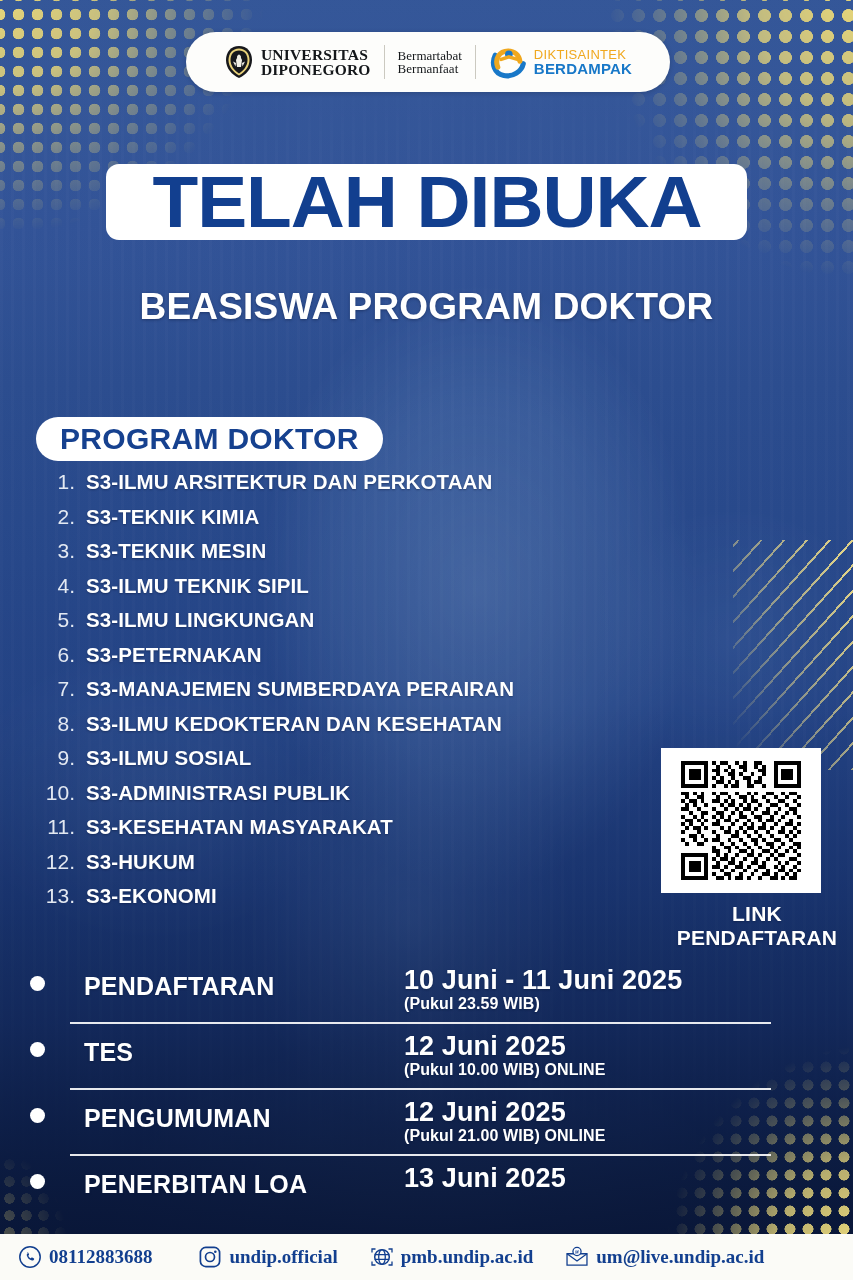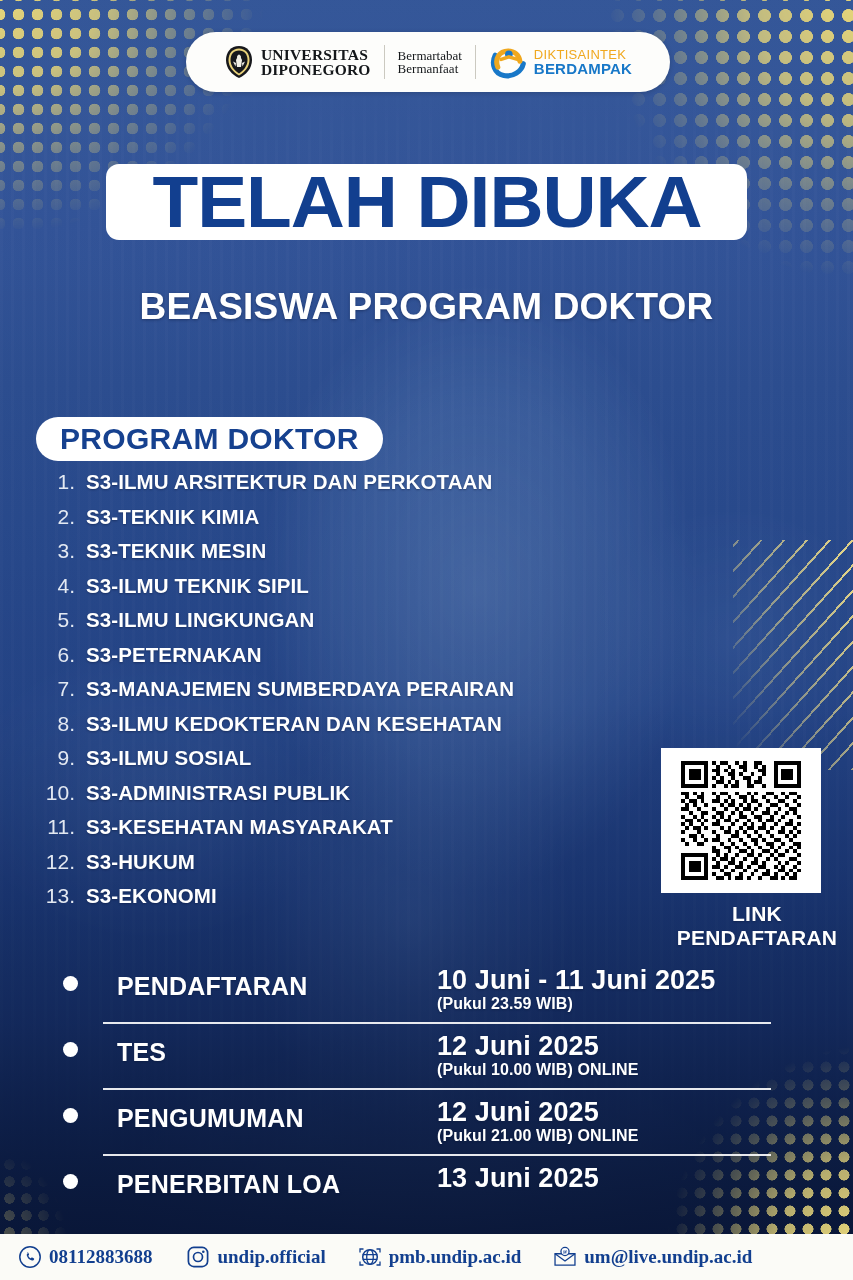--- a/index.html
+++ b/index.html
@@ -258,21 +258,20 @@
     font-size: 21px; font-weight: bold; color: #ffffff;
     letter-spacing: .2px;
     text-shadow: 0 1px 2px rgba(10,25,60,.5);
   }
 
   
   .sched {
     position: absolute;
     left: 0; right: 4px; top: 958px;
     z-index: 5;
-    margin-left: 33px;
   }
   .sched-row {
     position: relative;
     height: 66px;
     display: flex;
     align-items: flex-start;
     padding-top: 6px;
   }
   .sched-bullet {
     width: 15px; height: 15px;
@@ -321,21 +320,21 @@
   .f-item {
     display: flex; align-items: center; gap: 7px;
     color: #123f8f;
     font-family: "Liberation Serif", serif;
     font-weight: bold;
     font-size: 19px;
     white-space: nowrap;
     text-align: right;
   }
   .f-item:nth-child(1) { margin-left: 18px; }
-  .f-item:nth-child(2) { margin-left: 34px; }
+  .f-item:nth-child(2) { margin-left: 46px; }
   .f-item:nth-child(3) { margin-left: 32px; }
   .f-item:nth-child(4) { margin-left: 32px; }
   .f-ico { width: 24px; height: 24px; flex: 0 0 auto; display: block; }
 </style>
 </head>
 <body>
 
 <div class="poster">
 
   <div class="bg-photo"></div>

